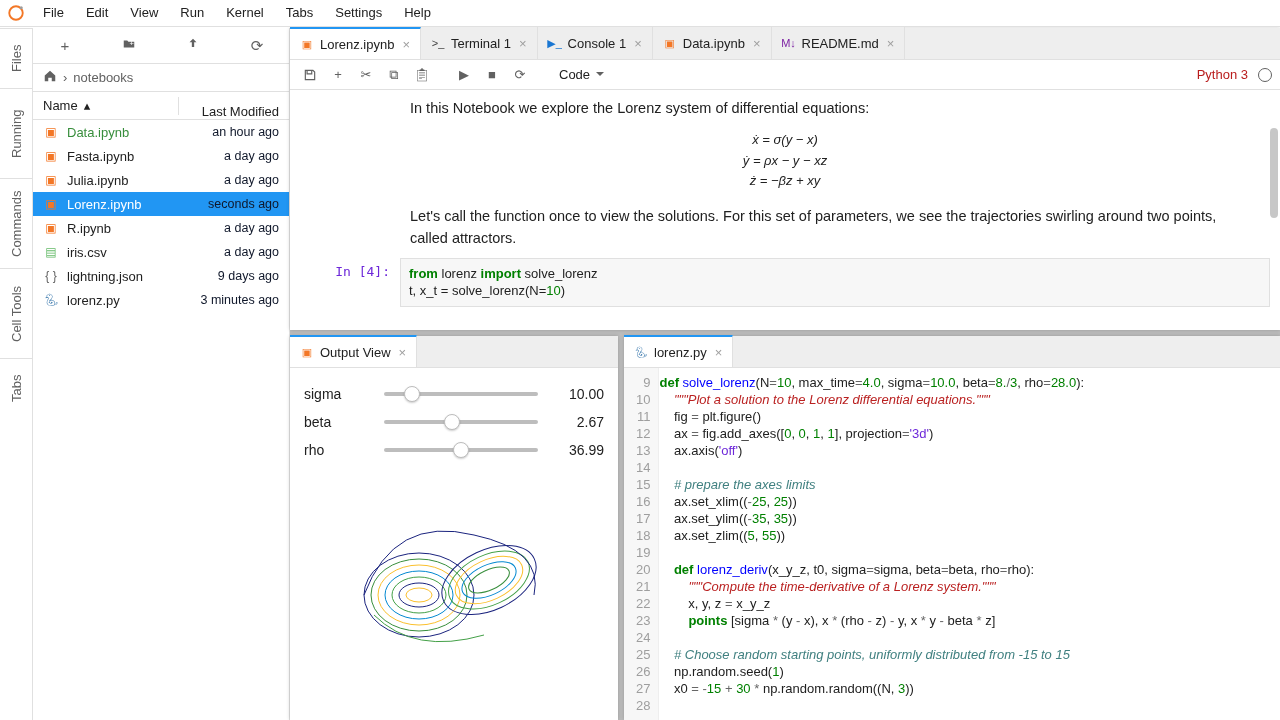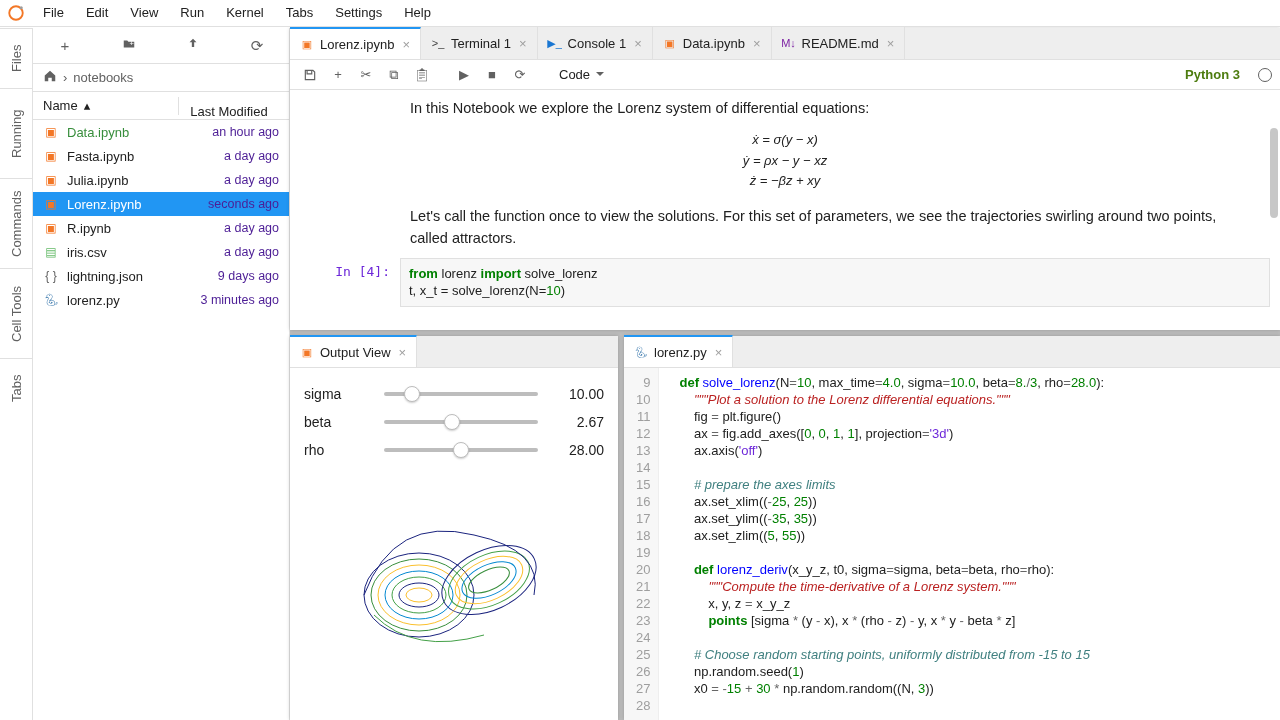--- a/index.html
+++ b/index.html
@@ -13,25 +13,25 @@
 .leftbar { position: absolute; left:0; top:28px; bottom:0; width:33px; border-right:1px solid #e0e0e0; background:#fff; display:flex; flex-direction:column; }
 .leftbar .ltab { height:90px; display:flex; align-items:center; justify-content:center; border-bottom:1px solid #e0e0e0; writing-mode: vertical-rl; transform: rotate(180deg); cursor:pointer; color:#616161; }
 .leftbar .ltab.sm { height:60px; }
 
 .filebrowser { position:absolute; left:33px; top:28px; bottom:0; width:257px; border-right:1px solid #e0e0e0; background:#fff; display:flex; flex-direction:column; }
 .fb-toolbar { height:36px; display:flex; align-items:center; justify-content:space-around; border-bottom:1px solid #e0e0e0; }
 .fb-toolbar .ic { width:36px; text-align:center; color:#616161; cursor:pointer; font-size:15px; }
 .fb-crumb { height:28px; display:flex; align-items:center; padding:0 10px; border-bottom:1px solid #e0e0e0; color:#616161; gap:6px; }
 .fb-head { height:28px; display:flex; align-items:center; border-bottom:1px solid #e0e0e0; font-weight:400; }
 .fb-head .nm { flex:1; padding-left:10px; display:flex; gap:6px; }
-.fb-head .lm { width:110px; text-align:center; padding-right:10px;margin-top:12px; }
+.fb-head .lm { width:110px; text-align:right; padding-right:10px;margin-top:12px; }
 .fb-head .vsep { width:1px; height:18px; background:#e0e0e0; }
 .fb-row { height:24px; display:flex; align-items:center; padding:0 10px; gap:8px; }
 .fb-row .fname { flex:1; white-space:nowrap; overflow:hidden; text-overflow:ellipsis; }
-.fb-row .fmod { color:#4c1d95; font-size:12.5px; }
+.fb-row .fmod { color:#0f172a; font-size:12.5px; }
 .fb-row.selected { background:#2196f3; color:#fff; }
 .fb-row.running .fname { color:#388e3c; }
 .fico { width:16px; height:16px; flex-shrink:0; display:flex; align-items:center; justify-content:center; font-size:12px; }
 .fico.nb { color:#f37726; }
 .fico.csv { color:#66bb6a; }
 .fico.json { color:#616161; }
 .fico.py { color:#3776ab; }
 
 .main { position:absolute; left:290px; top:28px; right:0; bottom:0; background:#bdbdbd; }
 .dock-top { position:absolute; left:0; top:0; right:0; height:302px; background:#fff; display:flex; flex-direction:column; box-shadow: 0 0 4px rgba(0,0,0,.2); }
@@ -44,21 +44,21 @@
 .tico.term { color:#424242; }
 .tico.con { color:#1976d2; }
 .tico.md { color:#7b1fa2; }
 .tico.py { color:#3776ab; }
 .nb-toolbar { height:30px; display:flex; align-items:center; padding:0 8px; border-bottom:1px solid #e0e0e0; gap:4px; }
 .nb-toolbar .tbtn { width:24px; height:24px; display:flex; align-items:center; justify-content:center; color:#616161; cursor:pointer; font-size:13px; }
 .nb-toolbar .sep { width:10px; }
 .nb-toolbar .celltype { padding:2px 18px 2px 8px; border:1px solid transparent; color:#212121; position:relative; cursor:pointer; }
 .nb-toolbar .celltype::after { content:''; position:absolute; right:4px; top:7px; border:4px solid transparent; border-top-color:#616161; }
 .nb-toolbar .spacer { flex:1; }
-.nb-toolbar .kname { color:#4d7c0f; margin-right:14px;font-weight:bold; }
+.nb-toolbar .kname { color:#b91c1c; margin-right:6px; }
 .nb-toolbar .kcirc { width:14px; height:14px; border:1.5px solid #616161; border-radius:50%; }
 .nb-body { flex:1; overflow:hidden; padding:8px 0 0 0; }
 .md-text { margin-left:120px; margin-right:26px; font-size:14.5px; line-height:1.5; color:#212121; }
 .eqs { text-align:center; font-family: 'Times New Roman', serif; font-style:italic; font-size:17px; line-height:1.6; margin:10px 0 14px; }
 .cell { display:flex; margin:8px 10px 0 10px; }
 .cell .prompt { width:100px; text-align:right; padding-right:10px; color:#6d28d9; font-family: 'Menlo', monospace; font-size:13px; padding-top:6px; }
 .cell .input { flex:1; background:#f7f7f7; border:1px solid #e0e0e0; padding:6px 8px; font-family:'Menlo',monospace; font-size:13px; line-height:1.35; }
 .kw { color:#008000; font-weight:bold; }
 .num { color:#008000; }
 
@@ -69,21 +69,21 @@
 .slider-row { display:flex; align-items:center; margin-bottom:12px; }
 .slider-row .slabel { width:80px; text-align:left; padding-right:10px; font-size:14px; }
 .slider-row .strack { flex:1; height:4px; background:#bdbdbd; border-radius:2px; position:relative; margin-right:12px; }
 .slider-row .sthumb { position:absolute; top:-6px; width:16px; height:16px; background:#fff; border:1px solid #bdbdbd; border-radius:50%; cursor:pointer; box-shadow:0 1px 2px rgba(0,0,0,.2); }
 .slider-row .sval { width:54px; text-align:right; font-size:14px; }
 .attractor { width:100%; height:220px; display:flex; align-items:center; justify-content:center; }
 
 .code-body { flex:1; display:flex; overflow:hidden; font-family:'Menlo',monospace; font-size:13px; line-height:17px; }
 .gutter { background:#f7f7f7; color:#9e9e9e; text-align:right; padding:6px 8px 6px 12px; border-right:1px solid #eee; }
 .gutter div { height:17px; }
-.codearea { flex:1; padding:6px 20px; white-space:pre; color:#212121; overflow:hidden; }
+.codearea { flex:1; padding:6px 0; white-space:pre; color:#212121; overflow:hidden; }
 .def { color:#008000; font-weight:bold; }
 .fn { color:#0000ff; }
 .n  { color:#008000; }
 .str{ color:#6d28d9; }
 .doc{ color:#ba2121; font-style:italic; }
 .cm { color:#408080; font-style:italic; }
 .op { color:#666; }
 
 .scrollthumb { position:absolute; right:2px; top:100px; width:8px; height:90px; background:rgba(0,0,0,.22); border-radius:4px; }
 </style>
@@ -274,21 +274,21 @@
             <div class="strack">
               <div class="sthumb" style="left: calc(44% - 8px);"></div>
             </div>
             <div class="sval">2.67</div>
           </div>
           <div class="slider-row">
             <div class="slabel">rho</div>
             <div class="strack">
               <div class="sthumb" style="left: calc(50% - 8px);"></div>
             </div>
-            <div class="sval">28.00</div>
+            <div class="sval">36.99</div>
           </div>
         </div>
       <div class="attractor">
         <svg width="240" height="190" viewBox="0 0 240 190">
           <g fill="none" stroke-width="1">
           <ellipse cx="85" cy="110" rx="55" ry="42" stroke="#1a237e"></ellipse>
           <ellipse cx="85" cy="110" rx="48" ry="36" stroke="#388e3c"></ellipse>
           <ellipse cx="85" cy="110" rx="41" ry="30" stroke="#fbc02d"></ellipse>
           <ellipse cx="85" cy="110" rx="34" ry="24" stroke="#0288d1"></ellipse>
           <ellipse cx="85" cy="110" rx="27" ry="18" stroke="#43a047"></ellipse>

